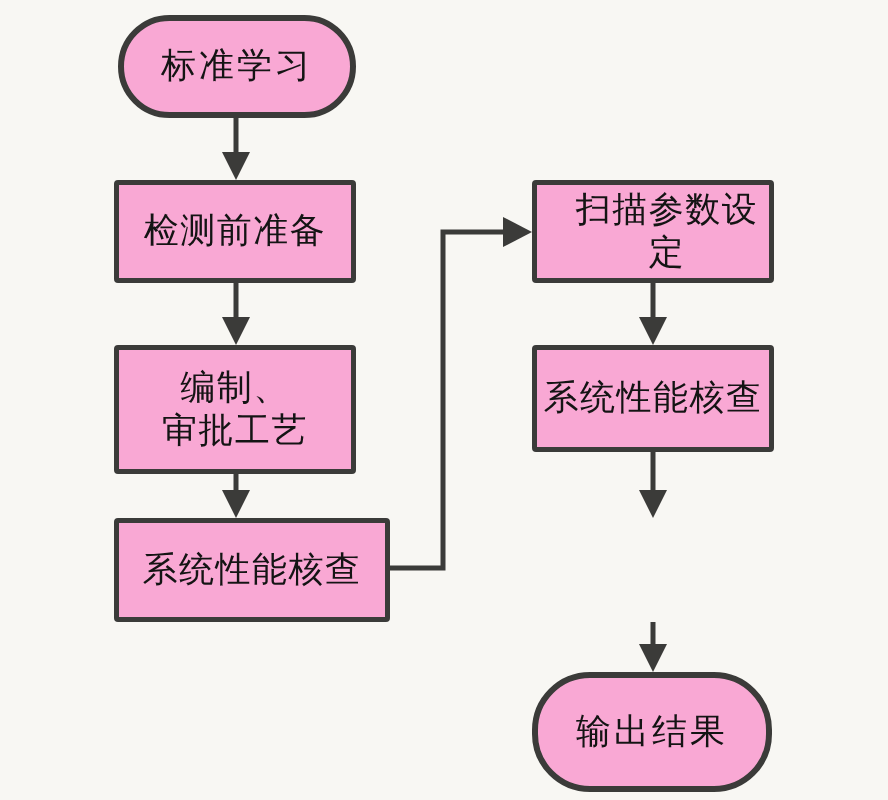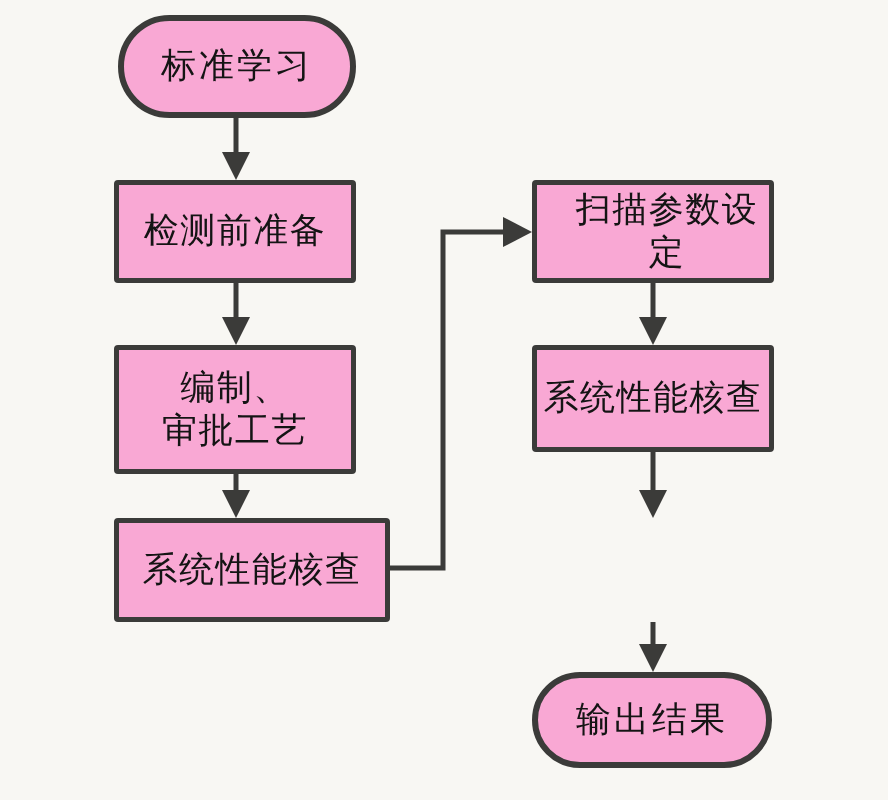--- a/index.html
+++ b/index.html
@@ -125,17 +125,17 @@
 
   <div class="node process" style="left:532px; top:180px; width:242px; height:103px;padding-left:28px;">
     <span class="node-label">扫描参数设定</span>
   </div>
 
   <div class="node process" style="left:532px; top:345px; width:242px; height:107px;">
     <span class="node-label">系统性能核查</span>
   </div>
 
 
-  <div class="node terminal" style="left:532px; top:672px; width:240px; height:96px;">
+  <div class="node terminal" style="left:532px; top:672px; width:240px; height:120px;">
     <span class="node-label">输出结果</span>
   </div>
 
 </div>
 
 </body></html>

